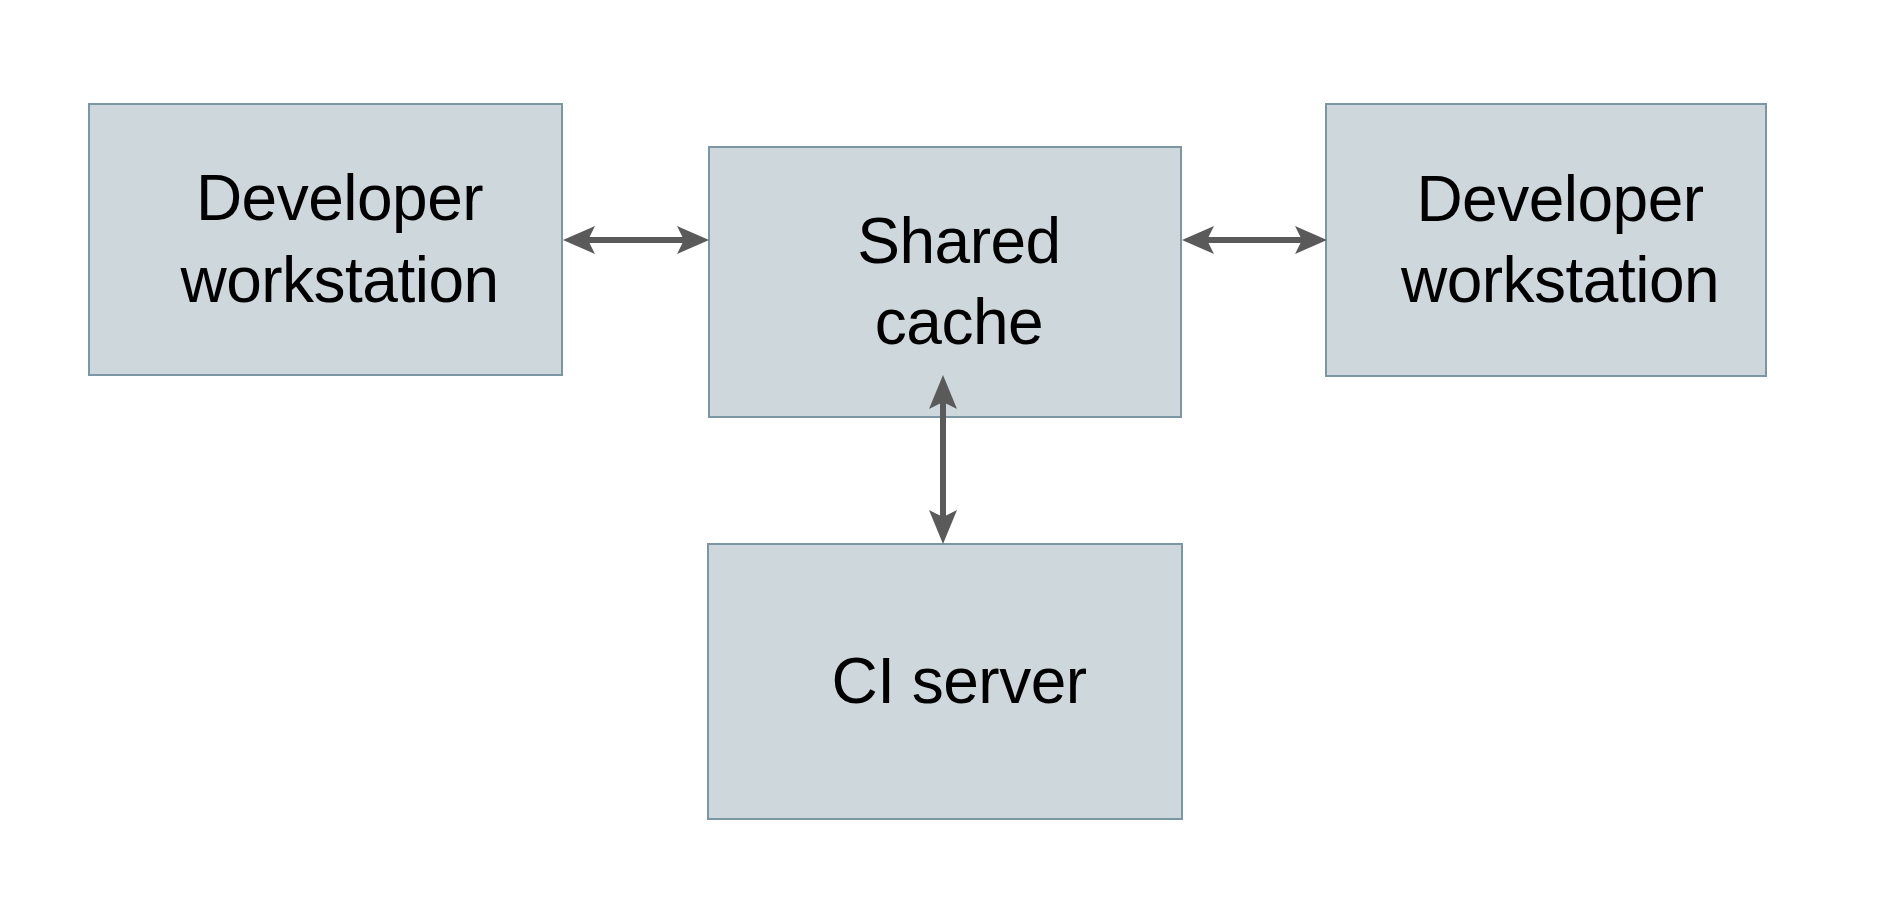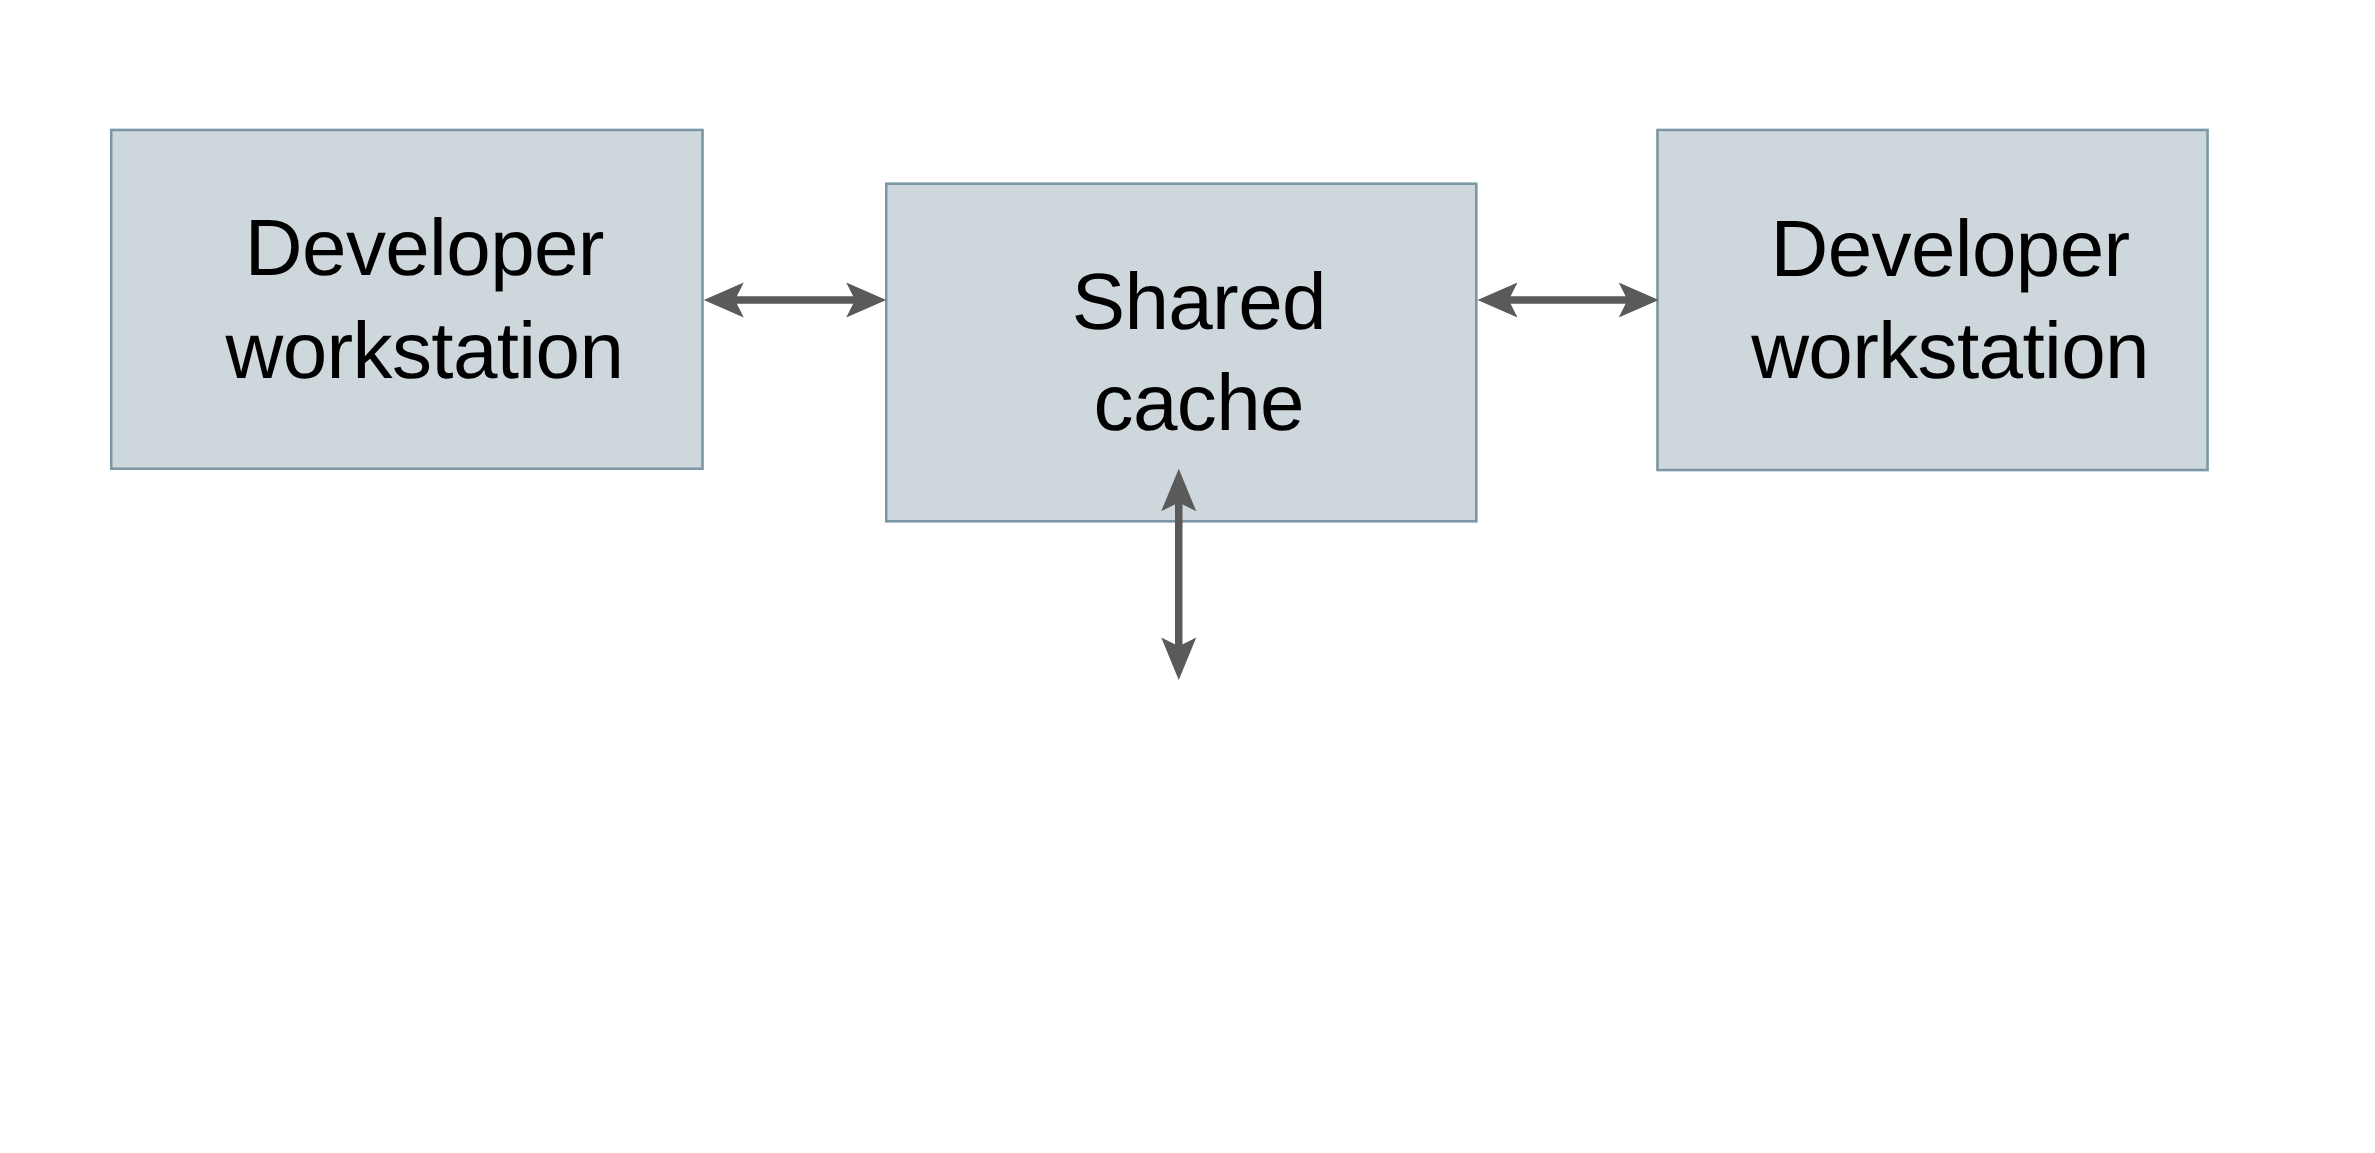--- a/index.html
+++ b/index.html
@@ -60,20 +60,23 @@
   <div class="node" style="left:708px; top:103px; width:474px; height:272px;margin-top:43px;">
     <span class="node-label">Shared
 cache</span>
   </div>
 
   <div class="node" style="left:1325px; top:103px; width:442px; height:274px;">
     <span class="node-label">Developer
 workstation</span>
   </div>
 
+  <div class="node" style="left:707px; top:543px; width:476px; height:277px;">
+    <span class="node-label">CI server</span>
+  </div>
 
   <div class="connector" style="left:563px; top:214px; width:146px; height:52px;">
     <svg width="146" height="52" viewBox="0 0 146 52" aria-hidden="true">
       <g>
         <line x1="22" y1="26" x2="124" y2="26" stroke="#5a5a5a" stroke-width="6"></line>
         <polygon points="0,26 32,12 25,26 32,40" fill="#5a5a5a"></polygon>
         <polygon points="146,26 114,12 121,26 114,40" fill="#5a5a5a"></polygon>
       </g>
     </svg>
   </div>

